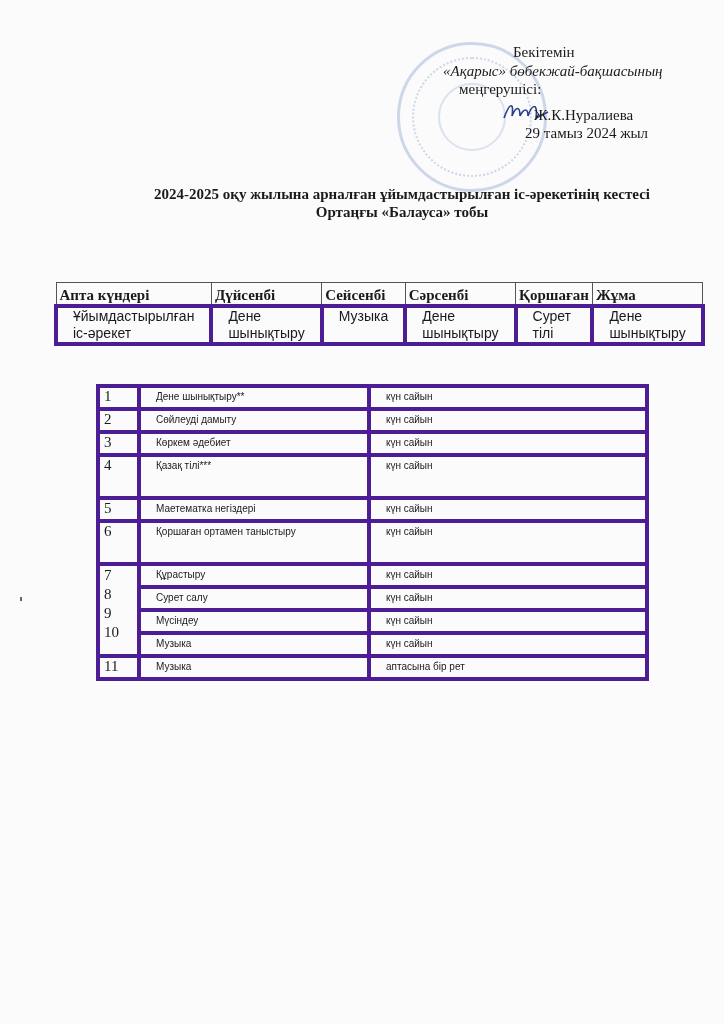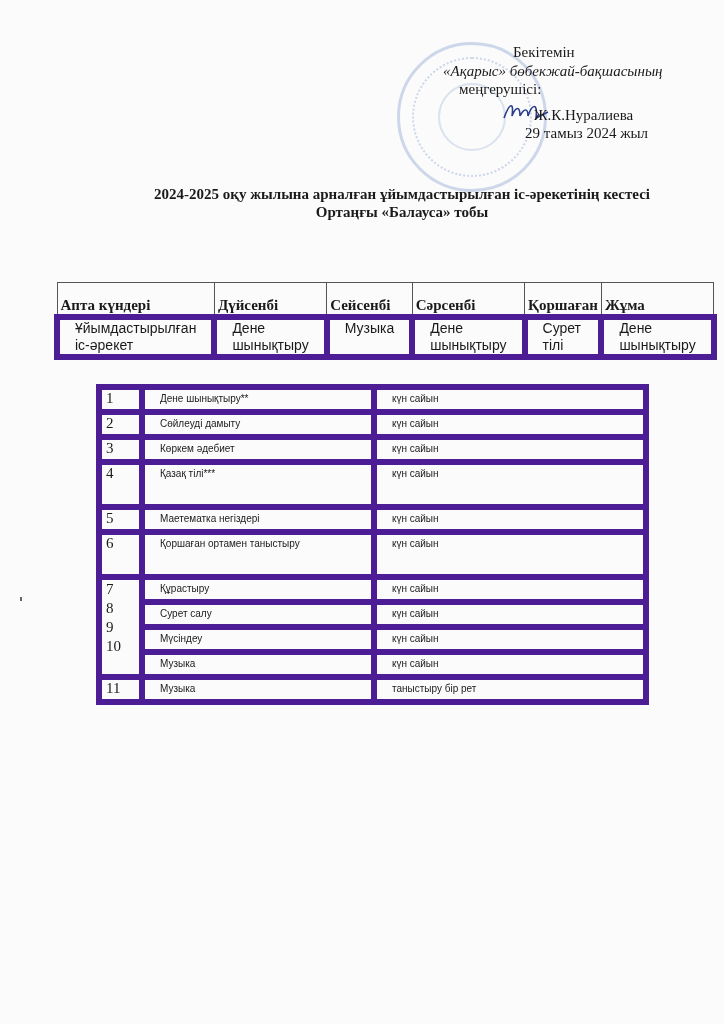--- a/index.html
+++ b/index.html
@@ -23,23 +23,23 @@
     .a1 { left: 498px; top: 43px; margin-left: 15px; }
     .a2 { left: 443px; top: 62px; font-style: italic; }
     .a3 { left: 459px; top: 80px; }
     .a4 { left: 534px; top: 106px; text-align: right; }
     .a5 { left: 525px; top: 124px; }
     .signature { position: absolute; left: 502px; top: 98px; width: 48px; height: 26px; }
     .title { position: absolute; left: 0; width: 724px; text-align: center; font-weight: bold; font-size: 15px; }
     .t1 { top: 186px; left: 40px; }
     .t2 { top: 204px; left: 40px; }
     table { border-collapse: collapse; position: absolute; }
-    td { border: 6px solid #4c1d95; vertical-align: top; font-size: 15px; line-height: 17px; padding: 0 15px; }
+    td { border: 4px solid #4c1d95; vertical-align: top; font-size: 15px; line-height: 17px; padding: 0 15px; }
     .week { left: 54px; top: 282px; width: 644px; }
-    .week th { border: 1px solid #555; text-align: left; font-weight: bold; font-size: 15px; padding: 14px 3px 0; font-family: "Liberation Serif", serif; }
+    .week th { border: 1px solid #555; text-align: left; font-weight: bold; font-size: 15px; padding: 4px 3px 0; font-family: "Liberation Serif", serif; }
     .week td { font-family: "Liberation Sans", sans-serif; font-size: 14px; }
     .list { left: 96px; top: 384px; width: 553px; }
     .list td { font-family: Liberation Sans, sans-serif; font-size: 10px; height: 19px; }
     .list td.num { font-family: "Liberation Serif", serif; font-size: 15px; width: 18px; padding-left: 4px; }
     .list td.tall { height: 39px; }
     .list .merged td.num { line-height: 19px; }
     .mark { position: absolute; left: 20px; top: 597px; width: 2px; height: 4px; background: #666; }
   </style>
 </head>
 <body>
@@ -129,18 +129,18 @@
     <td>Мүсіндеу</td>
     <td>күн сайын</td>
   </tr>
   <tr>
     <td>Музыка</td>
     <td>күн сайын</td>
   </tr>
   <tr>
     <td class="num">11</td>
     <td>Музыка</td>
-    <td>таныстыру бір рет</td>
+    <td>аптасына бір рет</td>
   </tr>
 </tbody>
   </table>
 
 <div class="mark"></div>
 
 </body></html>

